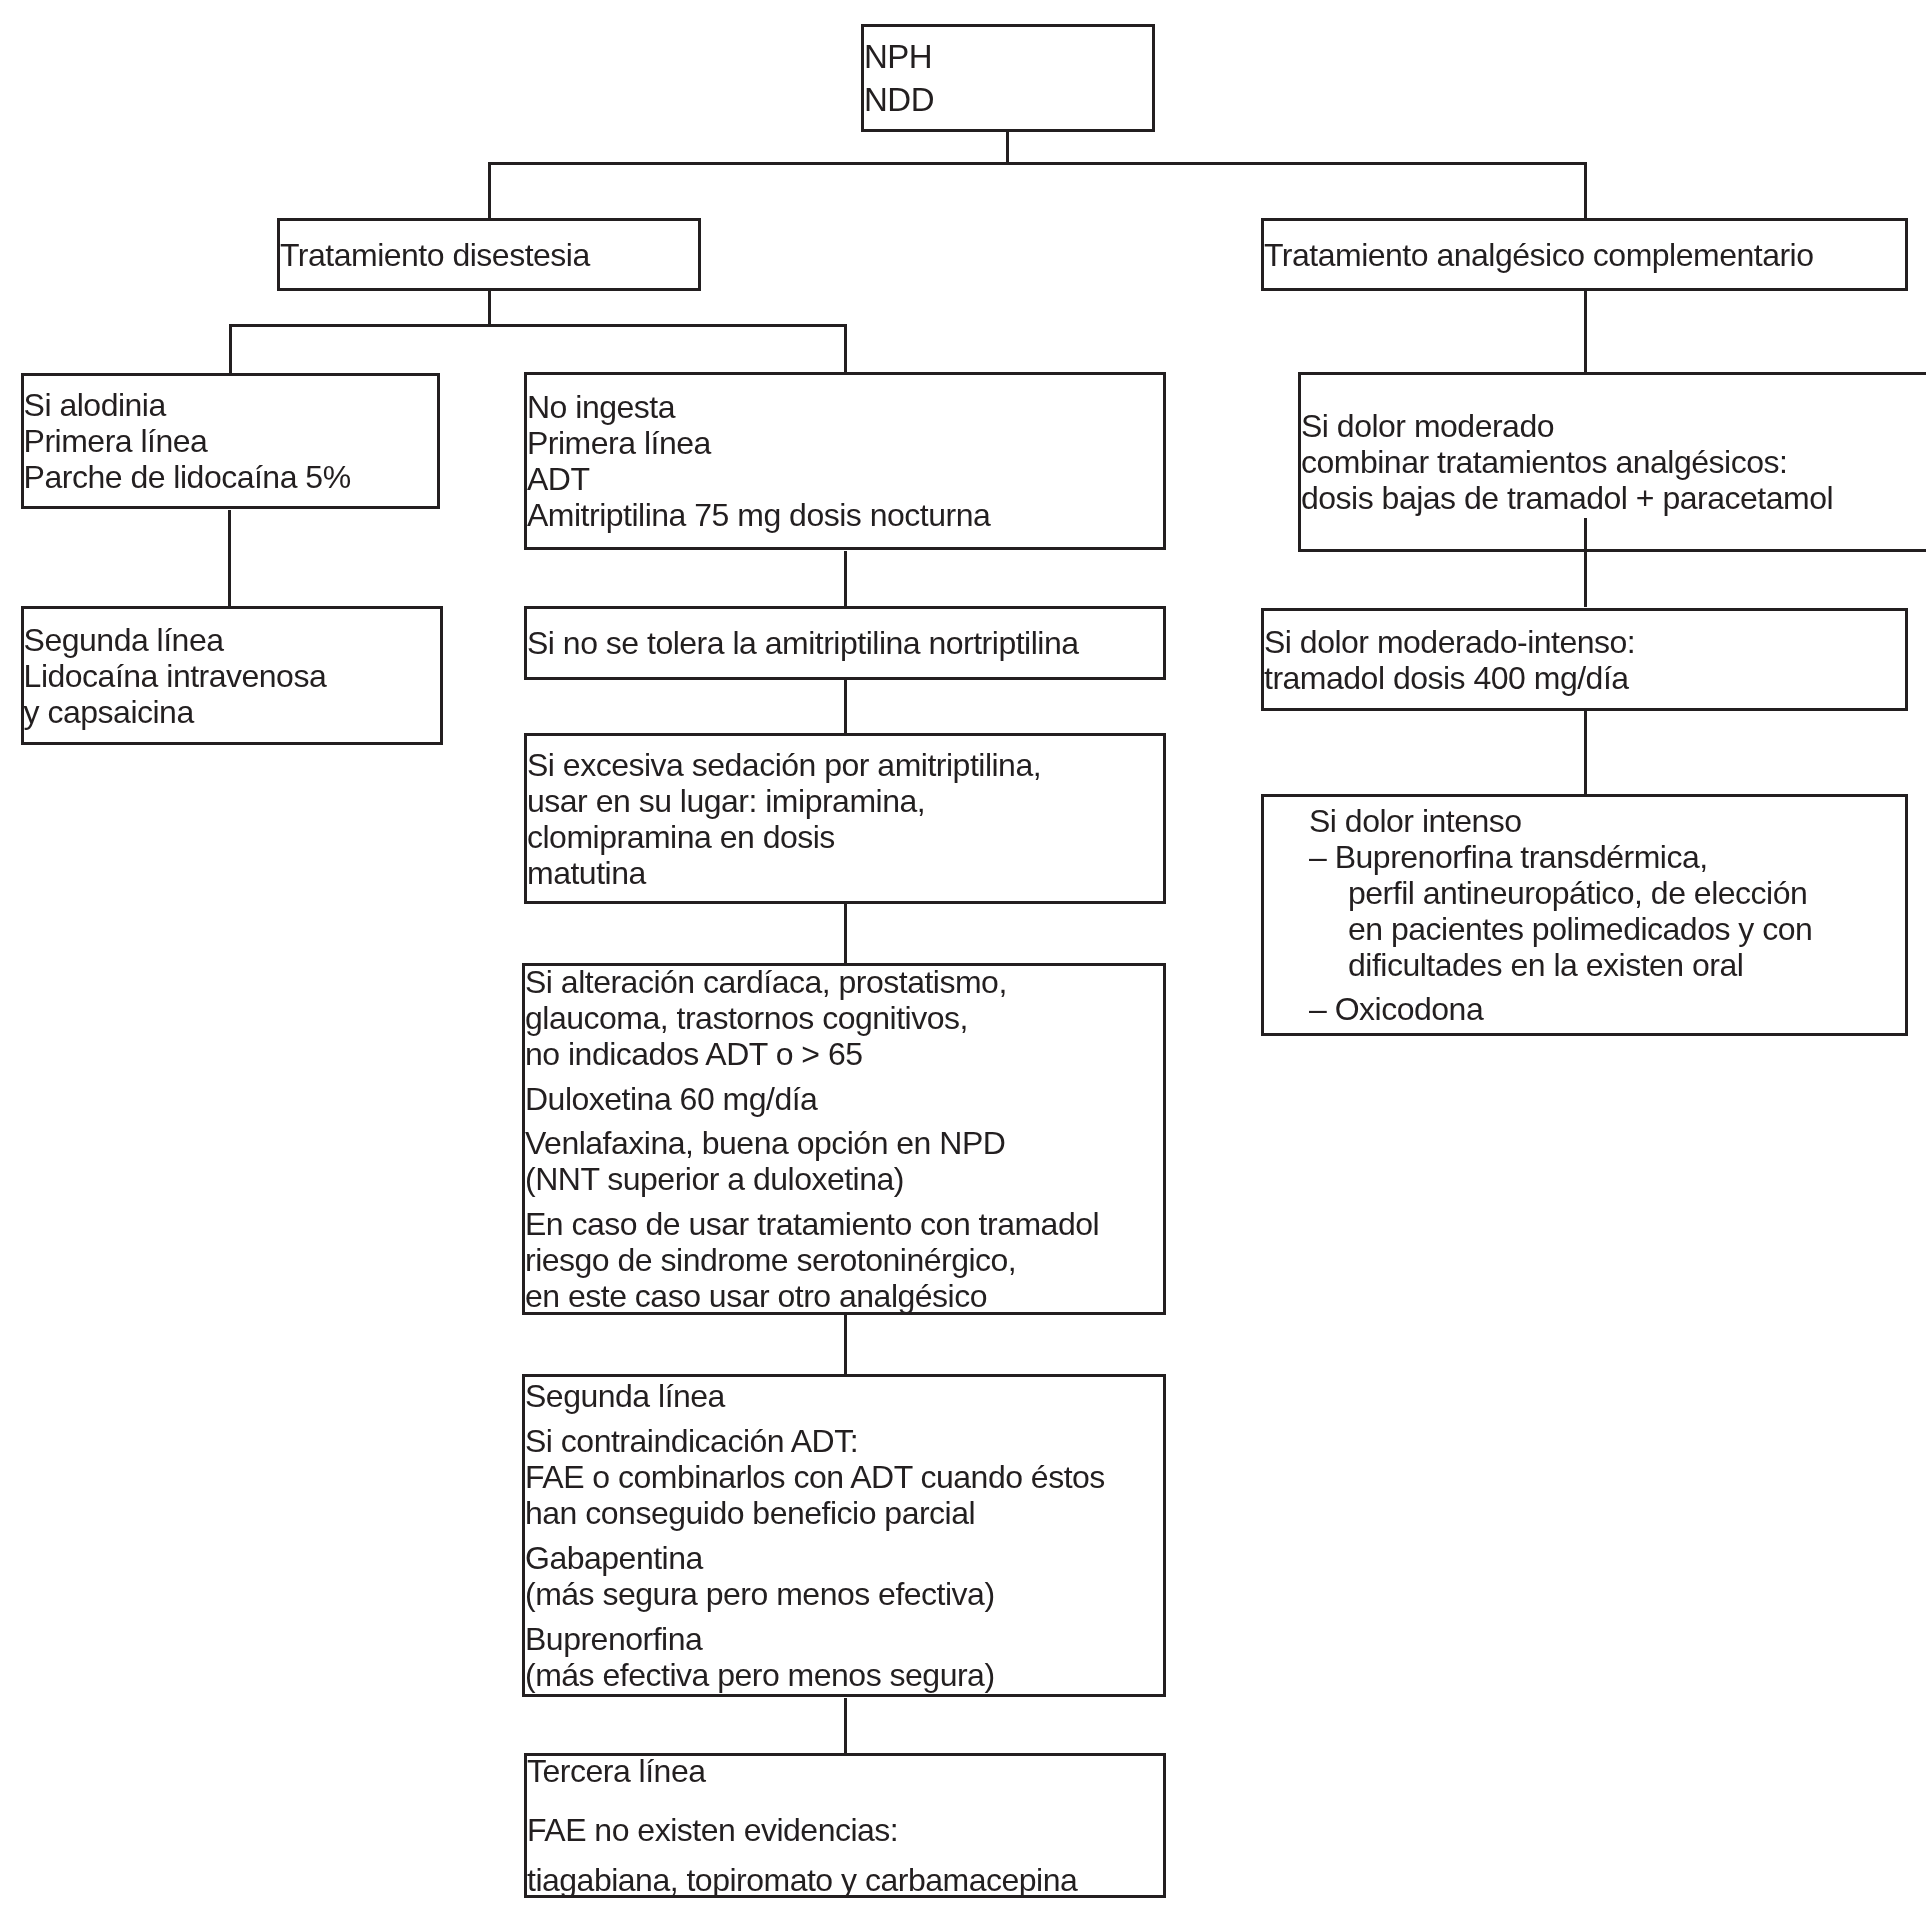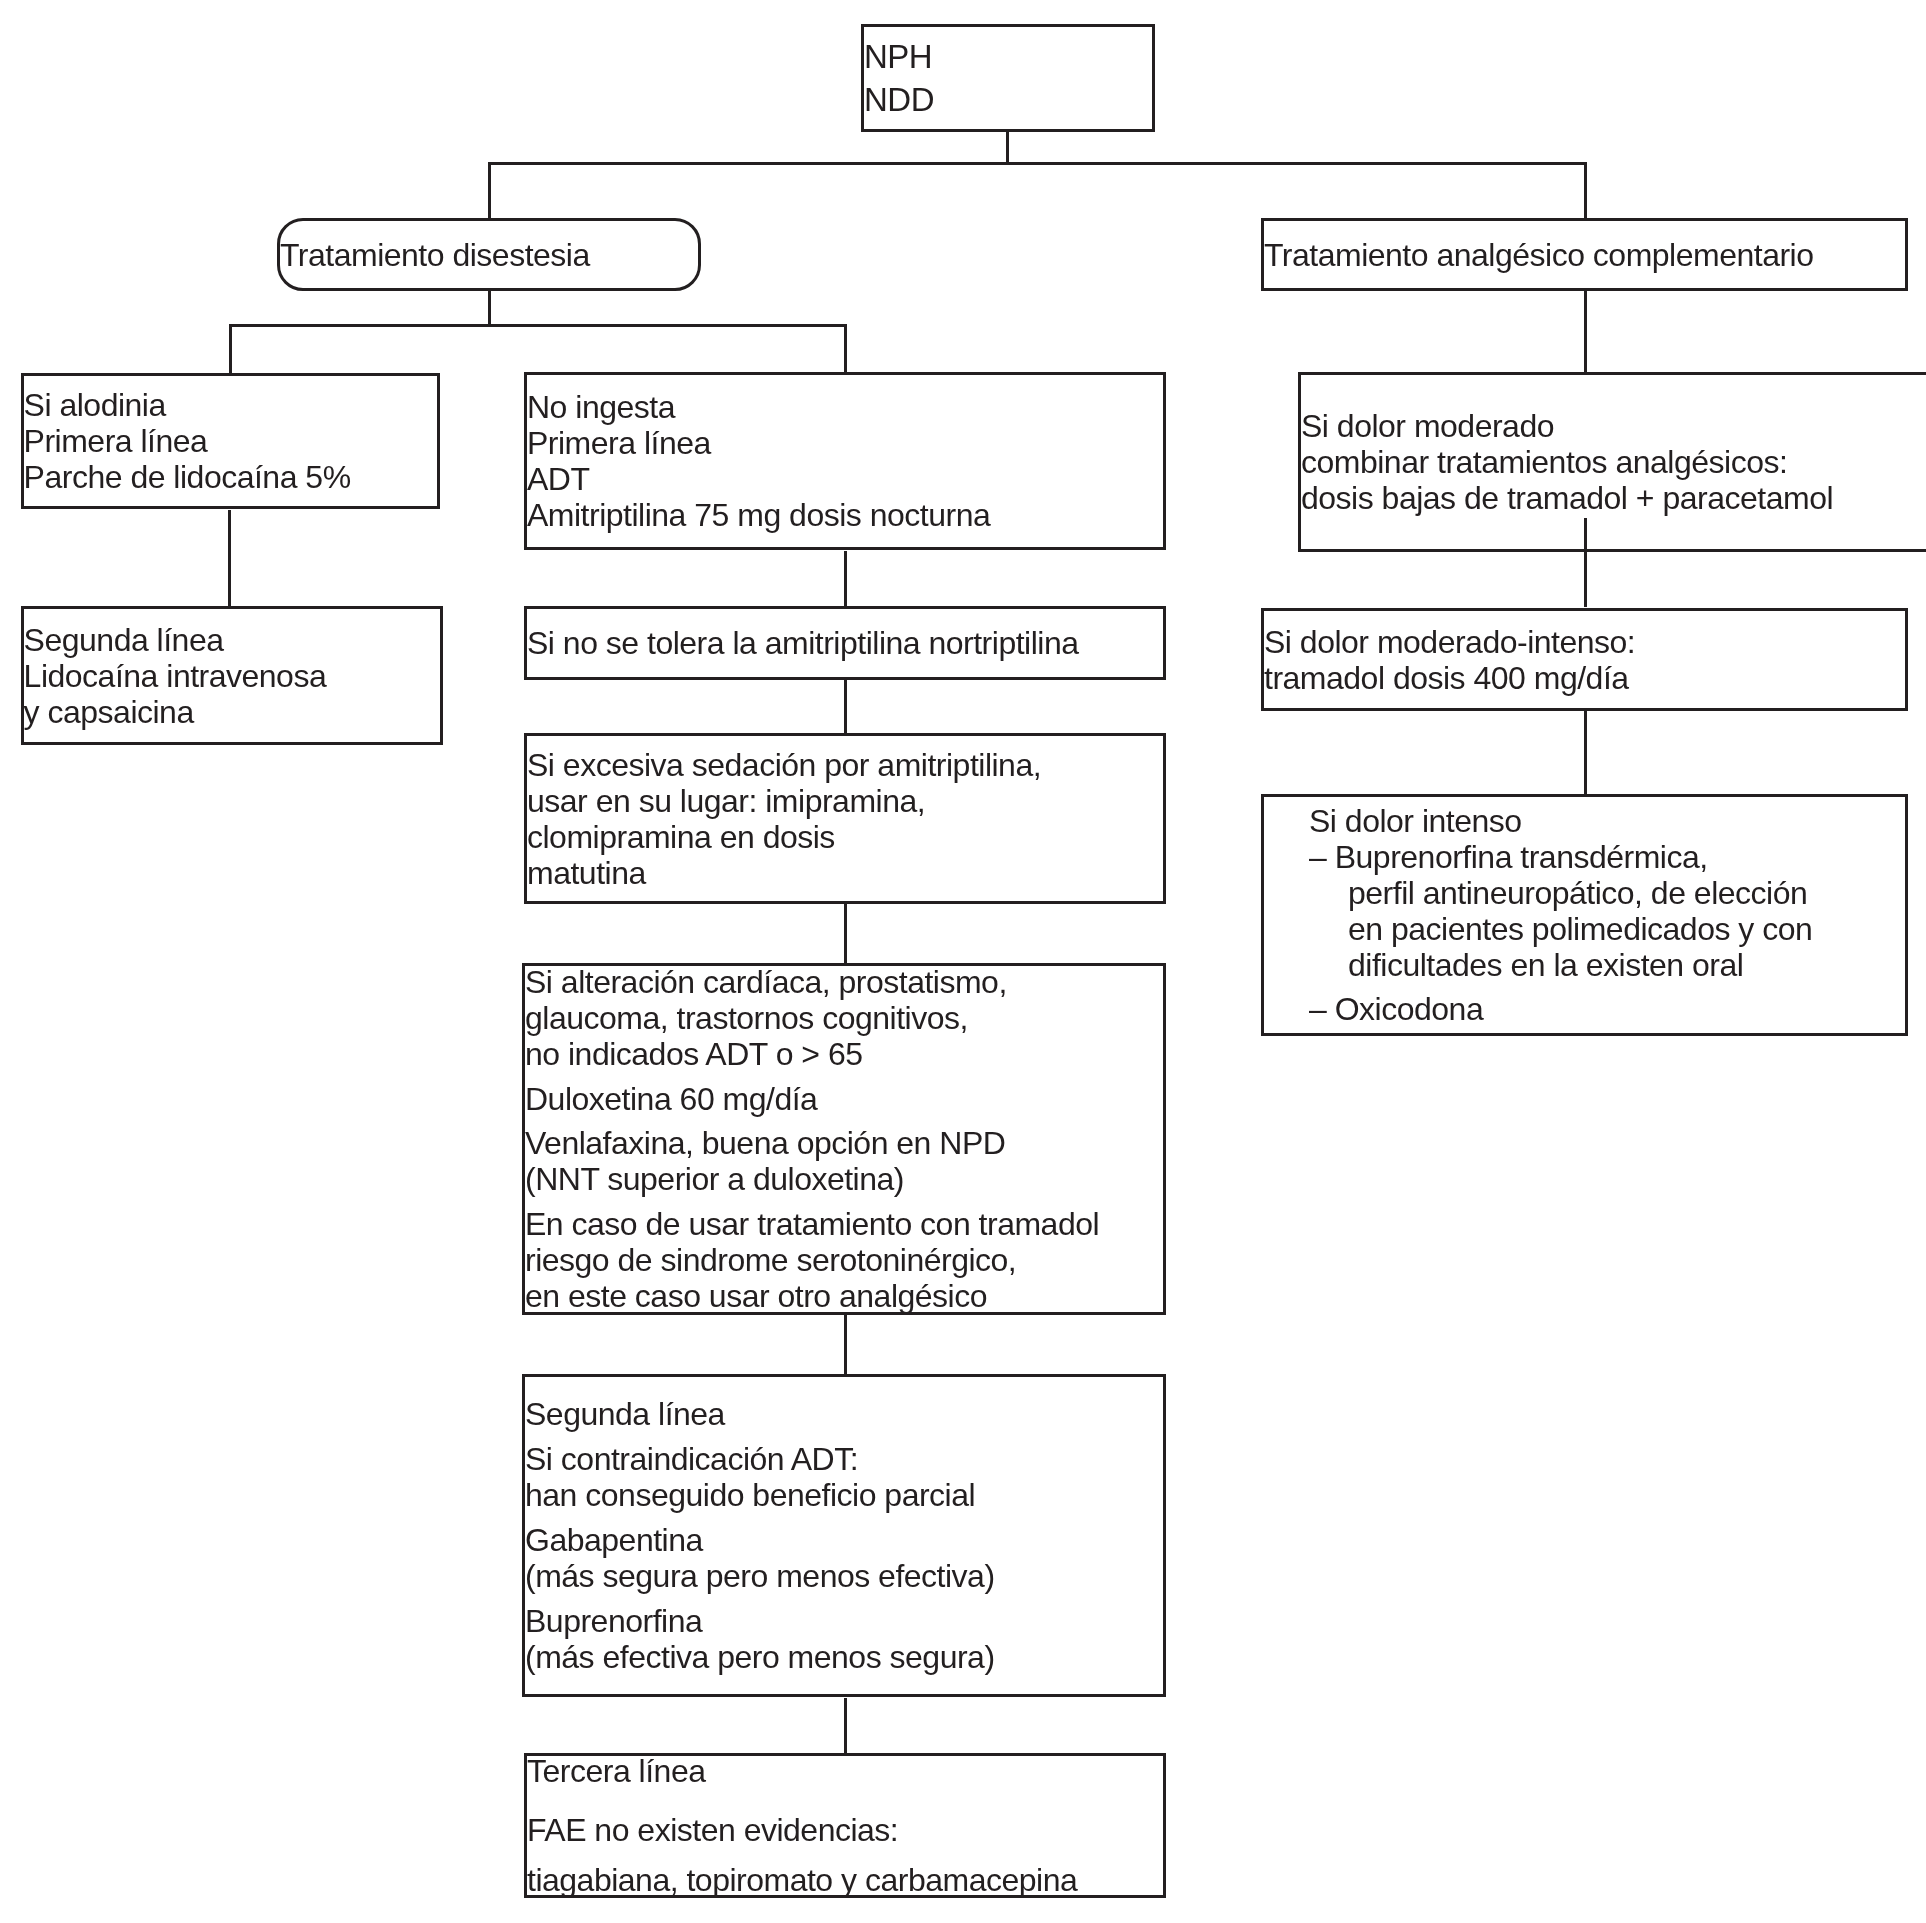--- a/index.html
+++ b/index.html
@@ -24,21 +24,21 @@
   .h{height:2.9px;}
 </style>
 </head>
 <body>
 
 <div class="node nph" style="left:861px;top:23.5px;width:294px;height:108px;">
   <div class="ln">NPH</div>
   <div class="ln">NDD</div>
 </div>
 
-<div class="node" style="left:277px;top:218px;width:424px;height:73px;border-radius:26px;">
+<div class="node" style="left:277px;top:218px;width:424px;height:73px;">
   <div class="ln">Tratamiento disestesia</div>
 </div>
 
 <div class="node" style="left:1261px;top:218px;width:647px;height:73px;">
   <div class="ln">Tratamiento analgésico complementario</div>
 </div>
 
 <div class="node" style="left:20.6px;top:373px;width:419px;height:136px;">
   <div class="ln">Si alodinia</div>
   <div class="ln">Primera línea</div>
@@ -77,20 +77,21 @@
   <div class="ln para">Venlafaxina, buena opción en NPD</div>
   <div class="ln">(NNT superior a duloxetina)</div>
   <div class="ln para">En caso de usar tratamiento con tramadol</div>
   <div class="ln">riesgo de sindrome serotoninérgico,</div>
   <div class="ln">en este caso usar otro analgésico</div>
 </div>
 
 <div class="node" style="left:522px;top:1374px;width:644px;height:323px;">
   <div class="ln">Segunda línea</div>
   <div class="ln para">Si contraindicación ADT:</div>
+  <div class="ln">FAE o combinarlos con ADT cuando éstos</div>
   <div class="ln">han conseguido beneficio parcial</div>
   <div class="ln para">Gabapentina</div>
   <div class="ln">(más segura pero menos efectiva)</div>
   <div class="ln para">Buprenorfina</div>
   <div class="ln">(más efectiva pero menos segura)</div>
 </div>
 
 <div class="node" style="left:524px;top:1753px;width:642px;height:145px;gap:14px;">
   <div class="ln">Tercera línea</div>
   <div class="ln para">FAE no existen evidencias:</div>

